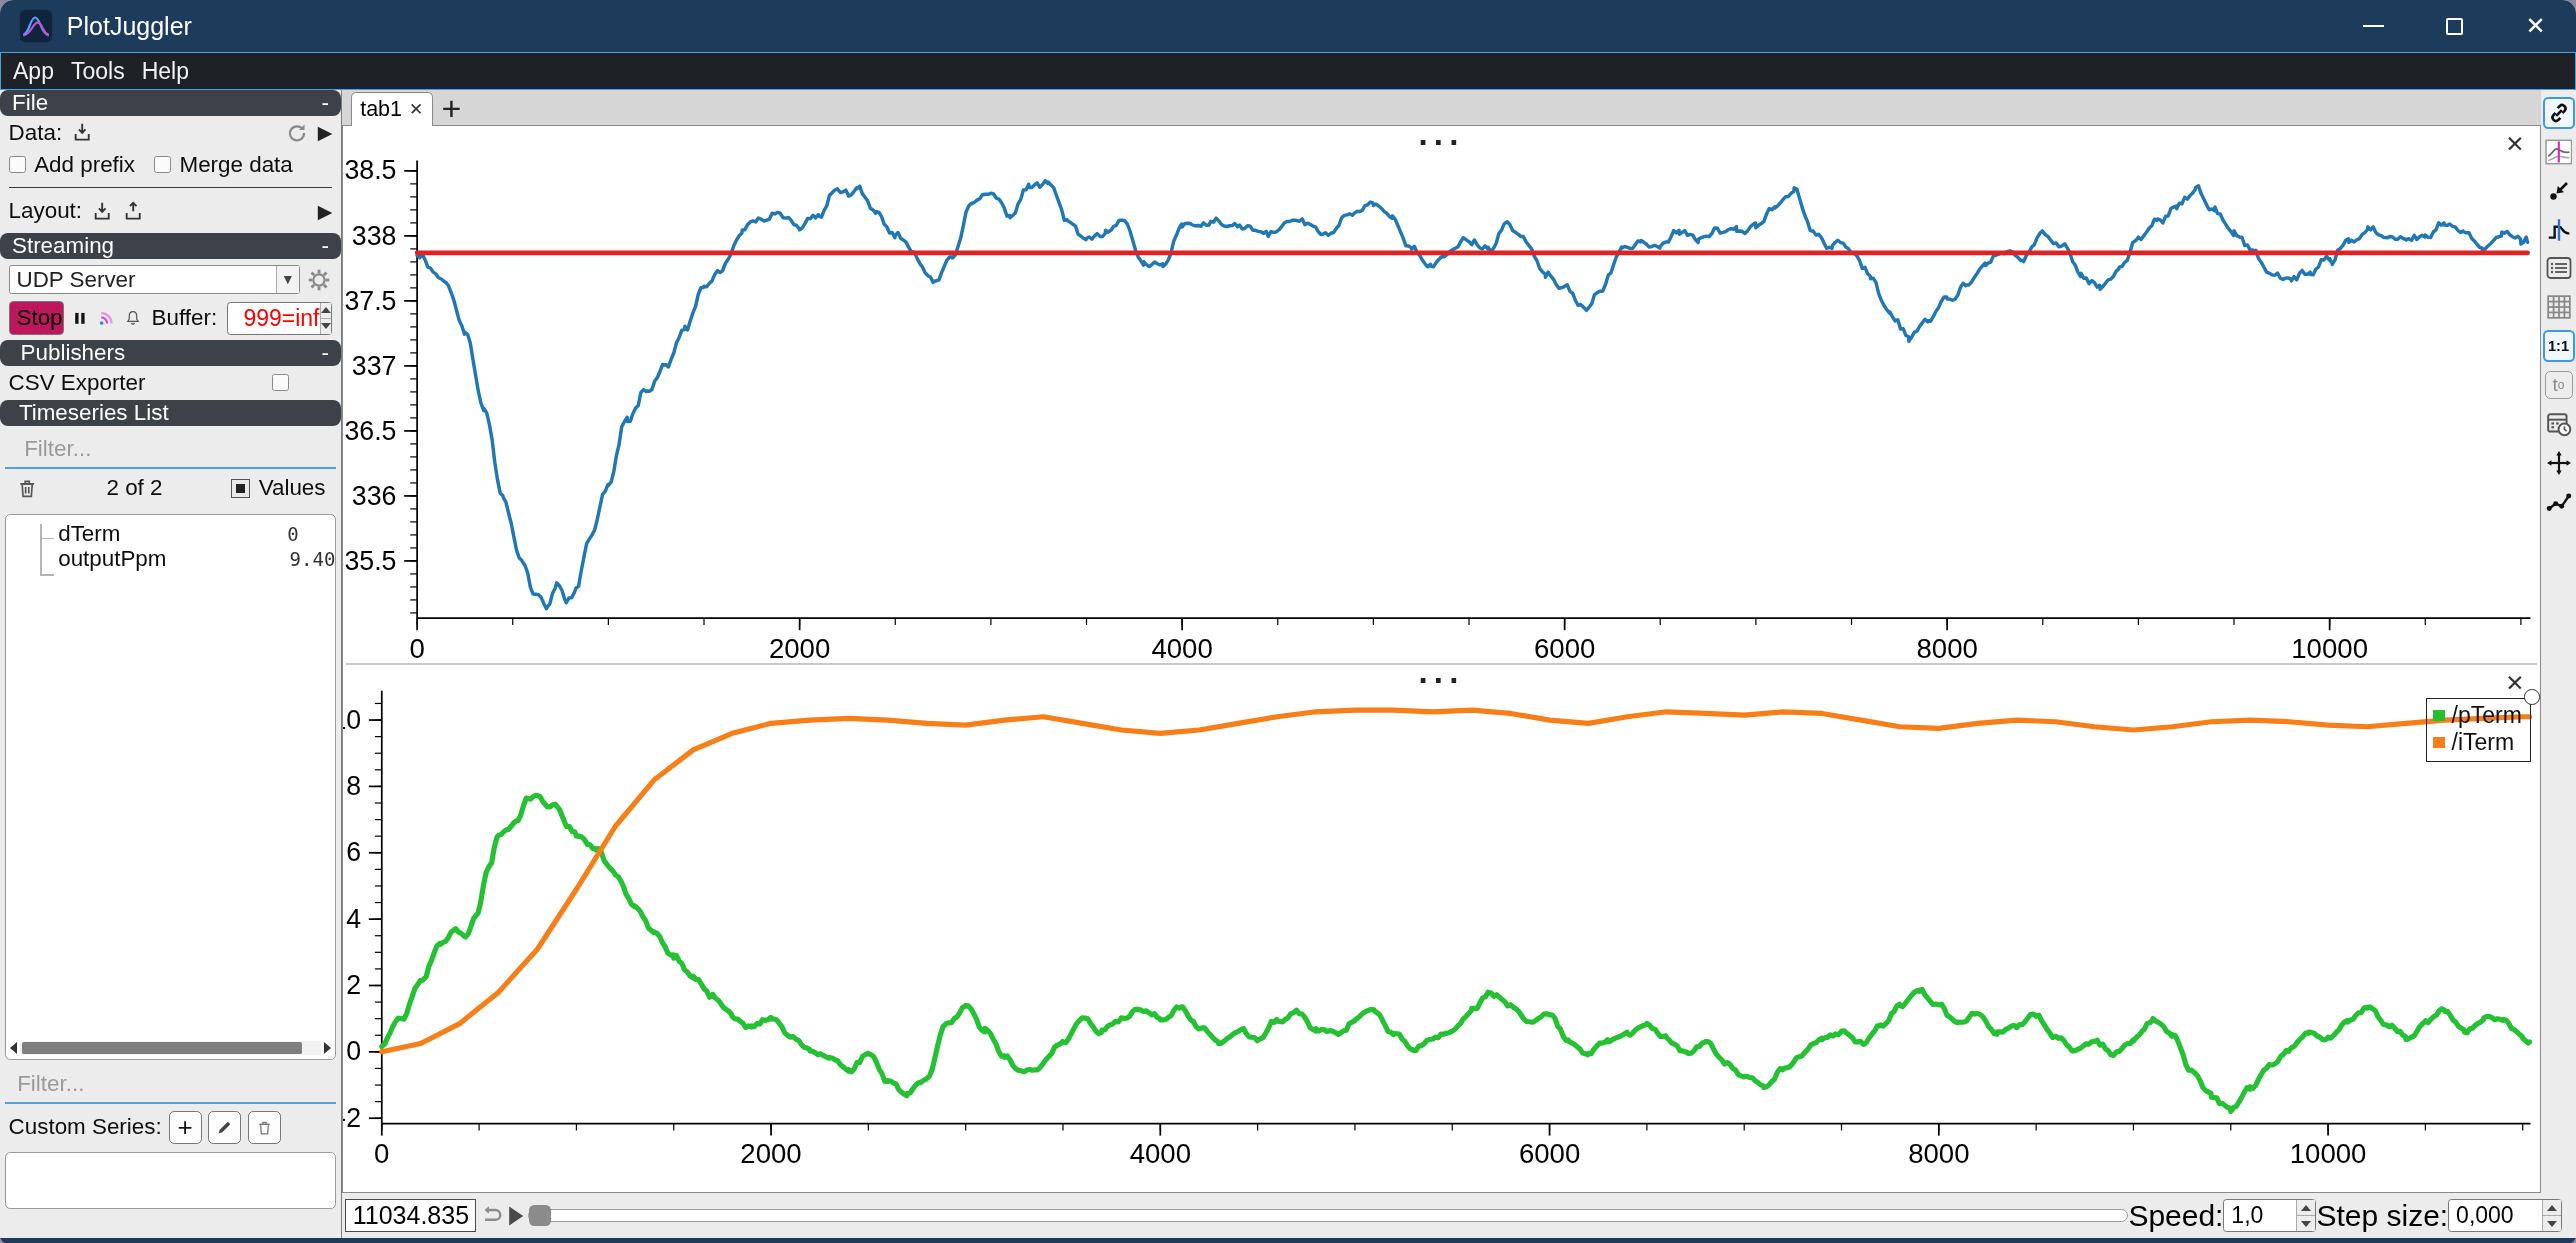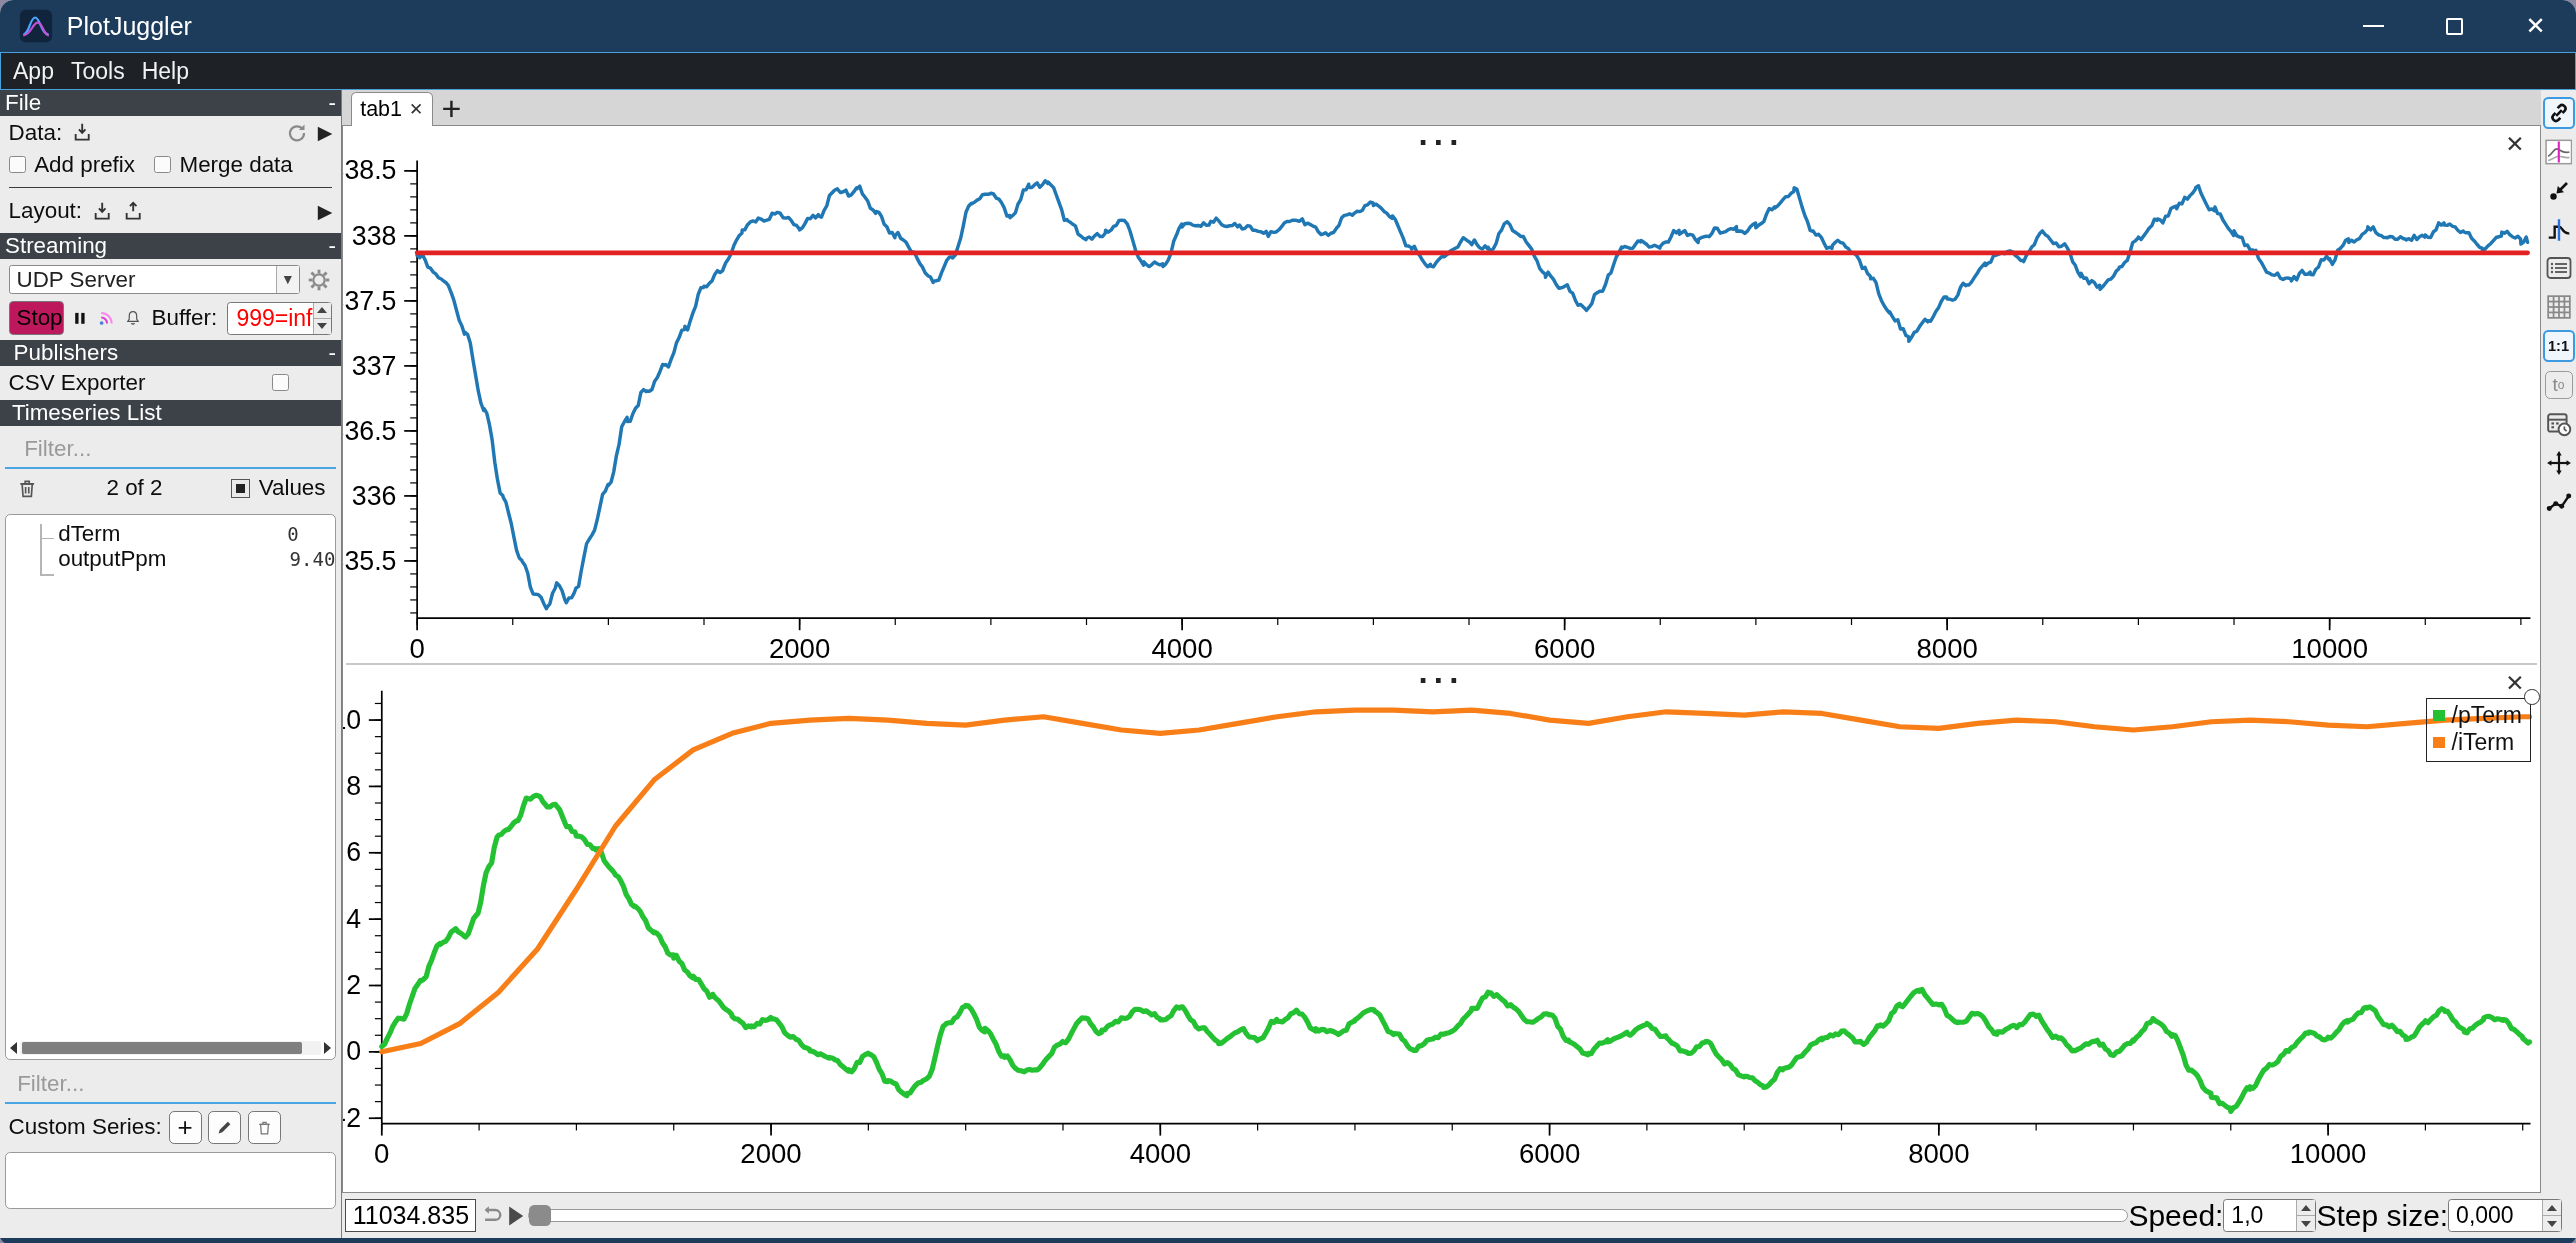--- a/index.html
+++ b/index.html
@@ -19,21 +19,21 @@
   
   .menubar { height:38px; background:#1e2226; border:1.7px solid #46a1dd; display:flex; align-items:center;
     padding:0 12px; gap:17px; flex:none; }
   .menu-item { color:#f2f2f2; font-size:23px; }
   
   .content { flex:1; display:flex; min-height:0; }
   
   .sidebar { width:342px; flex:none; background:#ececec; border-right:1.7px solid #7c7c7c;
     display:flex; flex-direction:column; font-size:22.4px; color:#0d0d0d; }
   .sec-head { background:#3c4247; color:#fff; min-height:26px; display:flex; align-items:center;
-    padding:0 5px; font-size:22.4px; flex:none; }
+    padding:0 12px; font-size:22.4px; flex:none;border-radius:8px; }
   .sec-head .minus { margin-left:auto; }
   .s-row { display:flex; align-items:center; padding:0 8.6px; flex:none; }
   .chk { width:17px; height:17px; border:1.7px solid #8a8a8a; border-radius:2.6px; background:#fbfbfb; flex:none; }
   .chk-dark { width:19px; height:19px; border:1.7px solid #555; background:#e9e9e9; display:flex;
     align-items:center; justify-content:center; flex:none; }
   .chk-dark .inner { width:9.5px; height:9.5px; background:#222; }
   .divider { border-top:1.7px solid #3a3a3a; margin:6.9px 8.6px; }
   .combo { flex:1; height:29px; background:#fff; border:1.7px solid #8a8a8a; border-radius:2.6px;
     display:flex; align-items:center; padding-left:6.9px; color:#222; position:relative; }
   .combo .dd { margin-left:auto; width:22.4px; height:100%; border-left:0.9px solid #aaa; display:flex;
@@ -219,21 +219,21 @@
           <circle cx="6" cy="18.5" r="2.4" fill="#4a7de0"></circle>
           <path d="M5.5 11.5 a7.5 7.5 0 0 1 7.5 7.5" fill="none" stroke="#e03ad4" stroke-width="2.6"></path>
           <path d="M5.5 5.5 a13.5 13.5 0 0 1 13.5 13.5" fill="none" stroke="#f787ea" stroke-width="2.6"></path>
         </svg>
         <svg width="22.4" height="24" viewBox="0 0 24 26">
           <path d="M12 3.5 c-3.6 0 -5.6 2.8 -5.6 6.5 v4.5 L4.2 18 h15.6 L17.6 14.5 V10 c0-3.7-2-6.5-5.6-6.5 z" fill="none" stroke="#555" stroke-width="1.8"></path>
           <path d="M9.8 20.5 a2.3 2.3 0 0 0 4.4 0" fill="none" stroke="#555" stroke-width="1.8"></path>
         </svg>
         <span>Buffer:</span>
         <div class="spin" style="width:105px;">
-          <span class="val" style="color:#ff0000; padding-left:8px;">999=inf</span>
+          <span class="val" style="color:#ff0000; padding-left:15px;">999=inf</span>
           <div class="arrows">
               <div>
                 <span class="tri-up"></span>
               </div>
               <div>
                 <span class="tri-down"></span>
               </div>
             </div>
         </div>
       </div>

